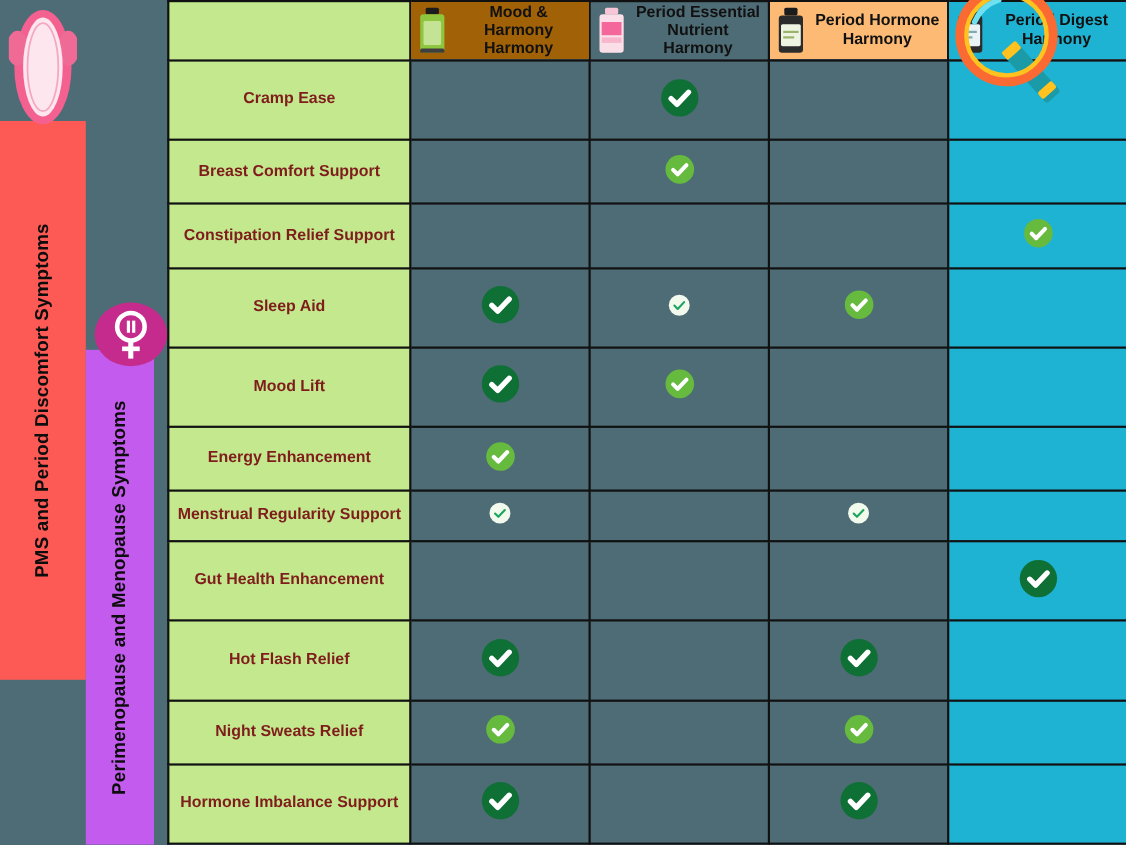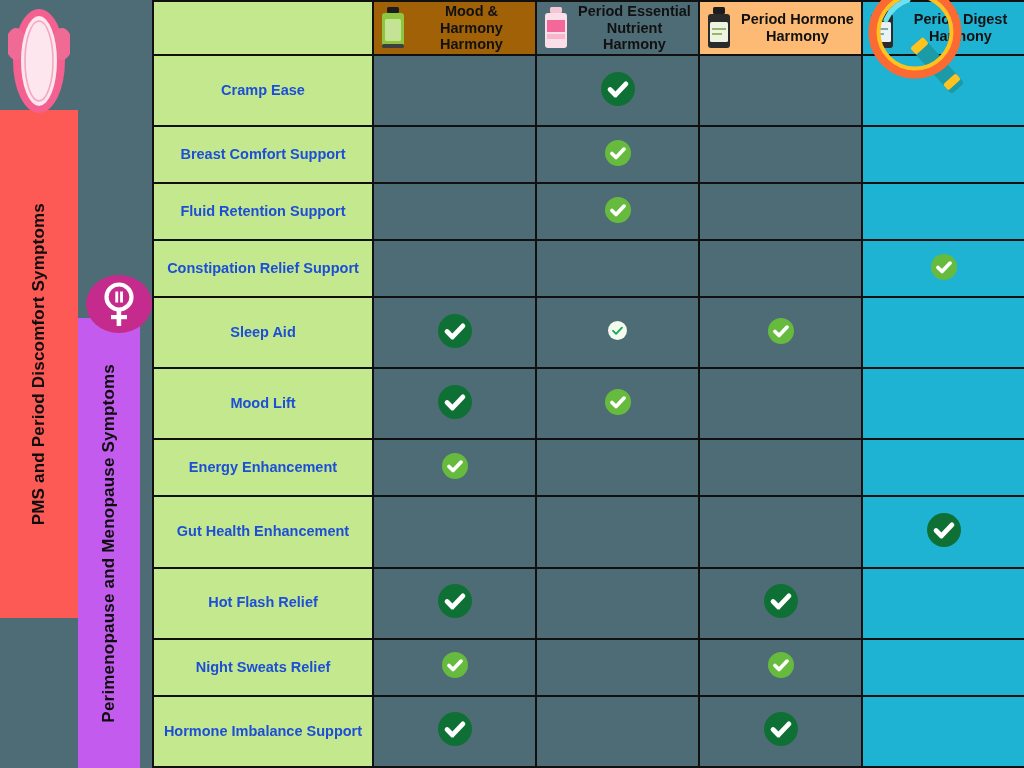--- a/index.html
+++ b/index.html
@@ -37,21 +37,21 @@
 
   
   .hdr{height:52px;}
   .hdr-blank{background:#c3e88d;}
   .hdr-cell{position:relative;text-align:center;}
   .hdr-inner{display:flex;align-items:center;gap:4px;height:52px;padding:0 4px;}
   .hdr-name{flex:1;font-size:14.5px;font-weight:700;color:#111;line-height:1.15;text-align:center;}
   .bottle{width:30px;height:44px;flex:0 0 30px;}
 
   .rowlabel{
-    background:#c3e88d;text-align:center;color:#1d4ed8;
+    background:#c3e88d;text-align:center;color:#7f1d1d;
     font-size:14.5px;font-weight:600;line-height:1.2;padding:4px 3px;
   }
   .cell{background:#4e6c75;text-align:center;}
   .cell.teal{background:#1fb3d3;}
 
   
   .chk{display:inline-block;border-radius:50%;position:relative;}
   .chk svg{position:absolute;left:0;top:0;}
   .chk-dark{width:34px;height:34px;background:#0f7036;}
   .chk-mid{width:26px;height:26px;background:#66bb3e;}
@@ -166,29 +166,20 @@
         <tr>
           <td class="rowlabel">Breast Comfort Support</td>
           <td class="cell"></td>
           <td class="cell"><span class="chk chk-mid"><svg width="26" height="26" viewBox="0 0 24 24">
                 <path d="M6.4 12.4 L10.2 16.2 L17.6 8.4" fill="none" stroke="#ffffff" stroke-width="3.4" stroke-linecap="round" stroke-linejoin="round"></path>
               </svg></span></td>
           <td class="cell"></td>
           <td class="cell teal"></td>
         </tr>
         <tr>
-          <td class="rowlabel">Fluid Retention Support</td>
-          <td class="cell"></td>
-          <td class="cell"><span class="chk chk-mid"><svg width="26" height="26" viewBox="0 0 24 24">
-                <path d="M6.4 12.4 L10.2 16.2 L17.6 8.4" fill="none" stroke="#ffffff" stroke-width="3.4" stroke-linecap="round" stroke-linejoin="round"></path>
-              </svg></span></td>
-          <td class="cell"></td>
-          <td class="cell teal"></td>
-        </tr>
-        <tr>
           <td class="rowlabel">Constipation Relief Support</td>
           <td class="cell"></td>
           <td class="cell"></td>
           <td class="cell"></td>
           <td class="cell teal"><span class="chk chk-mid"><svg width="26" height="26" viewBox="0 0 24 24">
                 <path d="M6.4 12.4 L10.2 16.2 L17.6 8.4" fill="none" stroke="#ffffff" stroke-width="3.4" stroke-linecap="round" stroke-linejoin="round"></path>
               </svg></span></td>
         </tr>
         <tr>
           <td class="rowlabel">Sleep Aid</td>
@@ -214,20 +205,31 @@
           <td class="cell"></td>
           <td class="cell teal"></td>
         </tr>
         <tr>
           <td class="rowlabel">Energy Enhancement</td>
           <td class="cell"><span class="chk chk-mid"><svg width="26" height="26" viewBox="0 0 24 24">
                 <path d="M6.4 12.4 L10.2 16.2 L17.6 8.4" fill="none" stroke="#ffffff" stroke-width="3.4" stroke-linecap="round" stroke-linejoin="round"></path>
               </svg></span></td>
           <td class="cell"></td>
           <td class="cell"></td>
+          <td class="cell teal"></td>
+        </tr>
+        <tr>
+          <td class="rowlabel">Menstrual Regularity Support</td>
+          <td class="cell"><span class="chk chk-pale"><svg width="19" height="19" viewBox="0 0 24 24">
+                <path d="M6.4 12.4 L10.2 16.2 L17.6 8.4" fill="none" stroke="#1aa55e" stroke-width="2.4" stroke-linecap="round" stroke-linejoin="round"></path>
+              </svg></span></td>
+          <td class="cell"></td>
+          <td class="cell"><span class="chk chk-pale"><svg width="19" height="19" viewBox="0 0 24 24">
+                <path d="M6.4 12.4 L10.2 16.2 L17.6 8.4" fill="none" stroke="#1aa55e" stroke-width="2.4" stroke-linecap="round" stroke-linejoin="round"></path>
+              </svg></span></td>
           <td class="cell teal"></td>
         </tr>
         <tr>
           <td class="rowlabel">Gut Health Enhancement</td>
           <td class="cell"></td>
           <td class="cell"></td>
           <td class="cell"></td>
           <td class="cell teal"><span class="chk chk-dark"><svg width="34" height="34" viewBox="0 0 24 24">
                 <path d="M6.4 12.4 L10.2 16.2 L17.6 8.4" fill="none" stroke="#ffffff" stroke-width="3.4" stroke-linecap="round" stroke-linejoin="round"></path>
               </svg></span></td>

